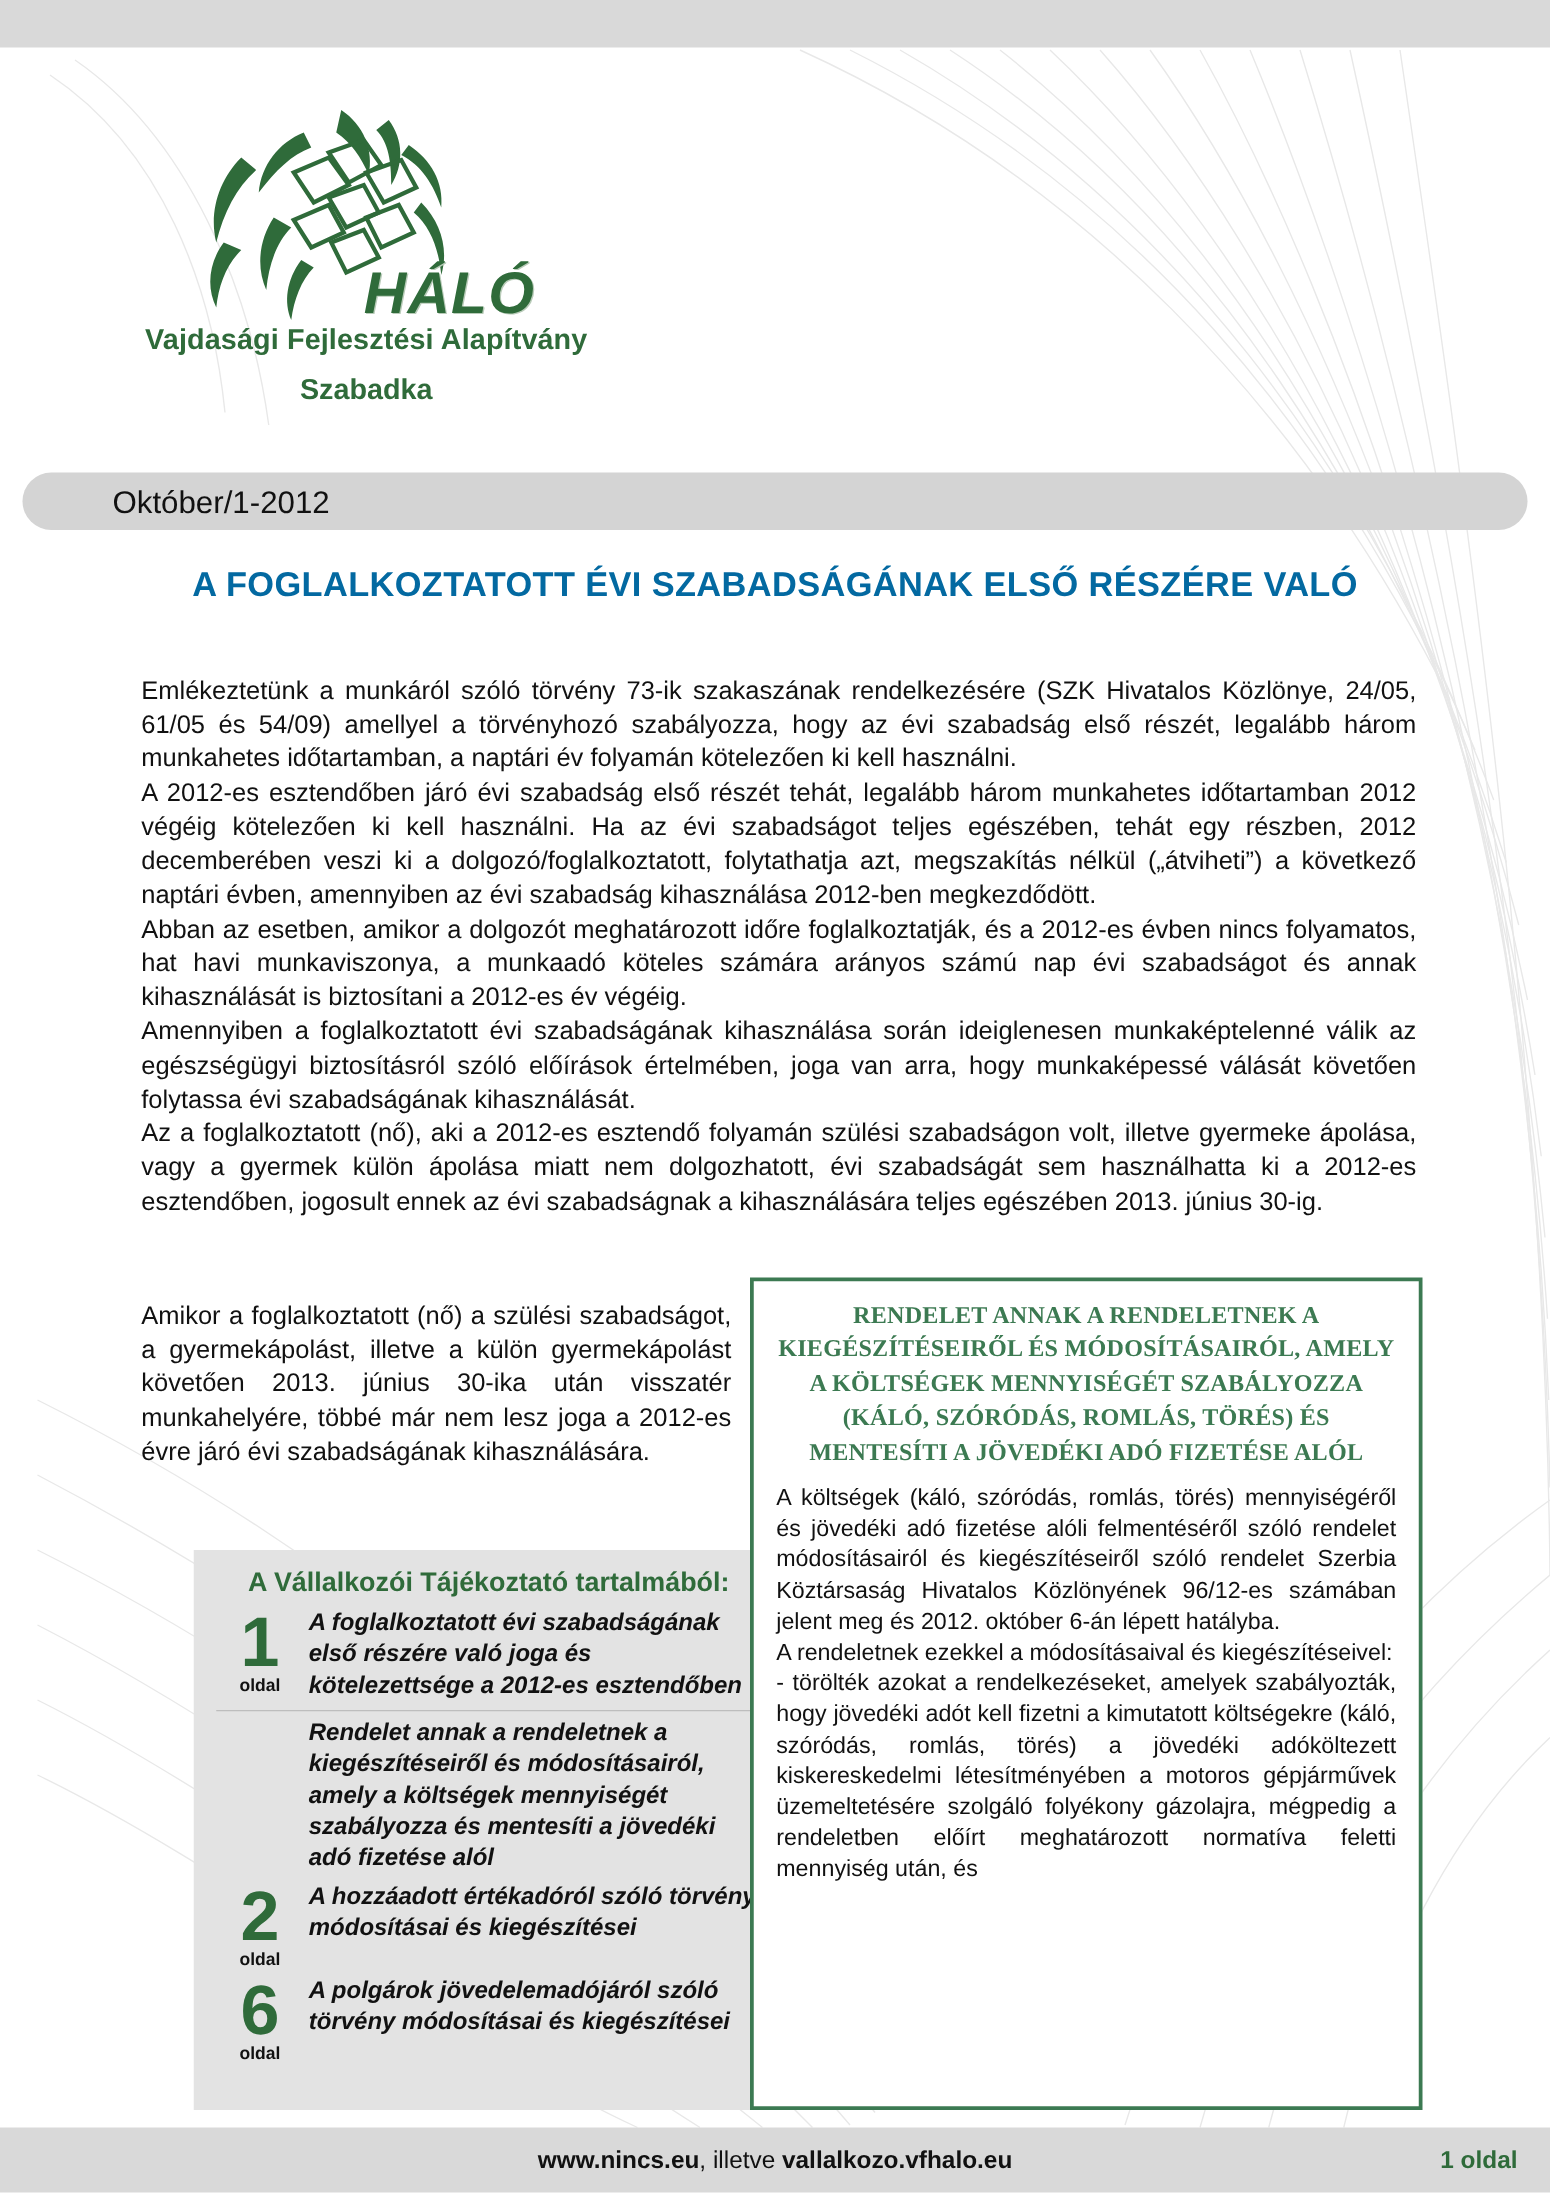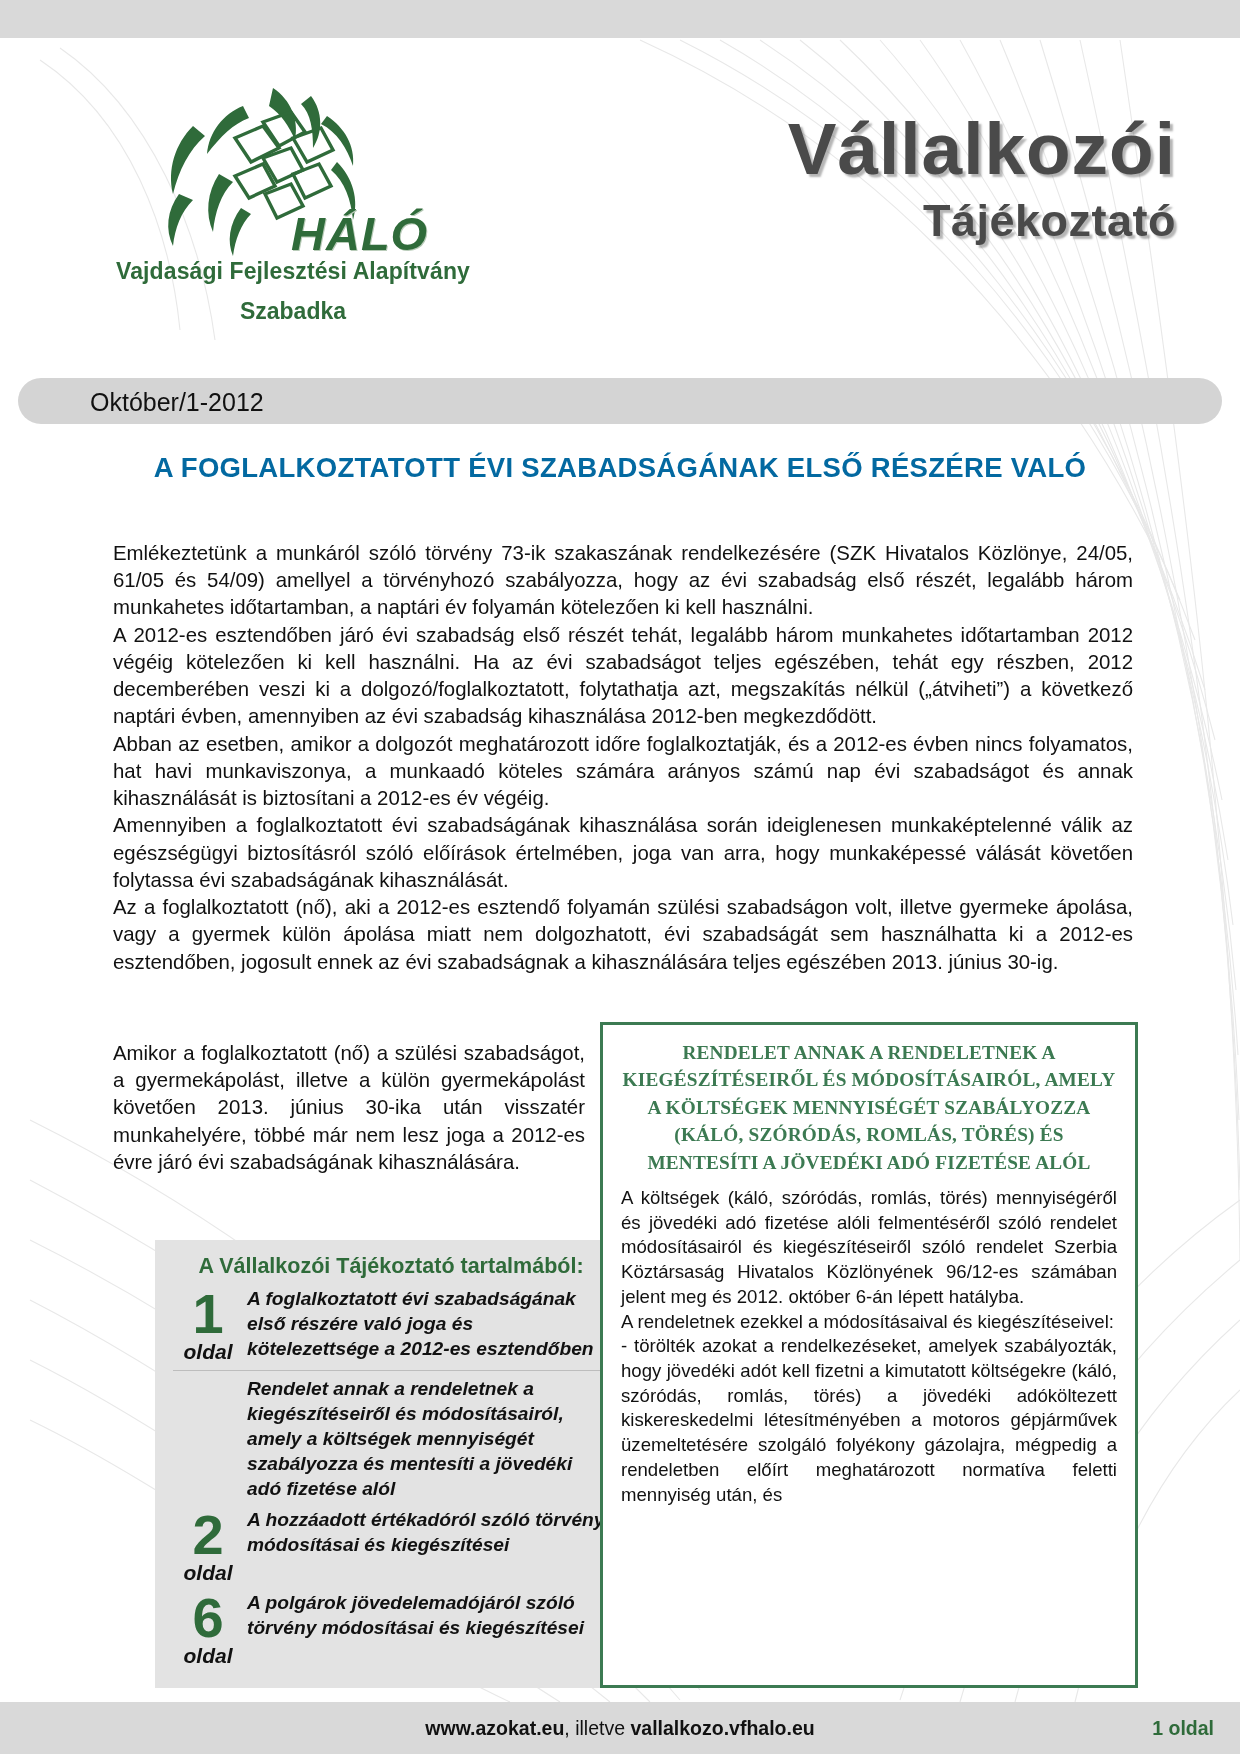--- a/index.html
+++ b/index.html
@@ -204,25 +204,24 @@
     text-align: center;
     color: #2f6b3a;
   }
   .toc-num .n {
     font-size: 56px;
     font-weight: bold;
     line-height: .95;
     display: block;
   }
   .toc-num .lbl {
-    font-size: 21px;
+    font-size: 14px;
     font-weight: bold;
     display: block;
     color: #111;
-    font-style: italic;
   }
   .toc-txt {
     font-size: 19.2px;
     font-style: italic;
     font-weight: bold;
     line-height: 1.3;
     color: #111;
     padding-left: 4px;
   }
   .toc-sep { height: 1px; background: #bdbdbd; margin: 2px 0 6px 0; }
@@ -347,24 +346,20 @@
           <path d="M214 96 C230 112 236 134 230 154 C228 134 222 116 208 104 Z" fill="#2f6b3a" stroke="none"></path>
           <path d="M118 142 C106 158 104 176 110 190 C112 174 118 158 128 148 Z" fill="#2f6b3a" stroke="none"></path>
         </g>
       </svg>
       <div class="halo-word">HÁLÓ</div>
     </div>
     <div class="logo-sub1">Vajdasági Fejlesztési Alapítvány</div>
     <div class="logo-sub2">Szabadka</div>
   </div>
 
-  <div class="title-block">
-    <div class="main-title">Vállalkozói</div>
-    <div class="sub-title">Tájékoztató</div>
-  </div>
 </div>
 
 <div class="issue-bar"></div>
 <div class="issue-text">Október/1-2012</div>
 
 <div class="article-head">
   <div>A FOGLALKOZTATOTT ÉVI SZABADSÁGÁNAK ELSŐ RÉSZÉRE VALÓ</div>
 </div>
 
 <div class="body-col">
@@ -418,15 +413,15 @@
 
 <div class="greenbox">
   <div class="greenbox-title">RENDELET ANNAK A RENDELETNEK A KIEGÉSZÍTÉSEIRŐL ÉS MÓDOSÍTÁSAIRÓL, AMELY A KÖLTSÉGEK MENNYISÉGÉT SZABÁLYOZZA (KÁLÓ, SZÓRÓDÁS, ROMLÁS, TÖRÉS) ÉS MENTESÍTI A JÖVEDÉKI ADÓ FIZETÉSE ALÓL</div>
   <p>A költségek (káló, szóródás, romlás, törés) mennyiségéről és jövedéki adó fizetése alóli felmentéséről szóló rendelet módosításairól és kiegészítéseiről szóló rendelet Szerbia Köztársaság Hivatalos Közlönyének 96/12-es számában jelent meg és 2012. október 6-án lépett hatályba.</p>
   <p>A rendeletnek ezekkel a módosításaival és kiegészítéseivel:</p>
   <p>-  törölték azokat a rendelkezéseket, amelyek szabályozták, hogy jövedéki adót kell fizetni a kimutatott költségekre (káló, szóródás, romlás, törés) a jövedéki adóköltezett kiskereskedelmi létesítményében a motoros gépjárművek üzemeltetésére szolgáló folyékony gázolajra, mégpedig a rendeletben előírt meghatározott normatíva feletti mennyiség után, és</p>
 </div>
 
 <div class="footer-bar"></div>
 <div class="footer-center">
-  <span class="b">www.azokat.eu</span><span>, illetve </span><span class="b">vallalkozo.vfhalo.eu</span>
+  <span class="b">www.nincs.eu</span><span>, illetve </span><span class="b">vallalkozo.vfhalo.eu</span>
 </div>
 <div class="footer-page">1 oldal</div>
 
 </body></html>

